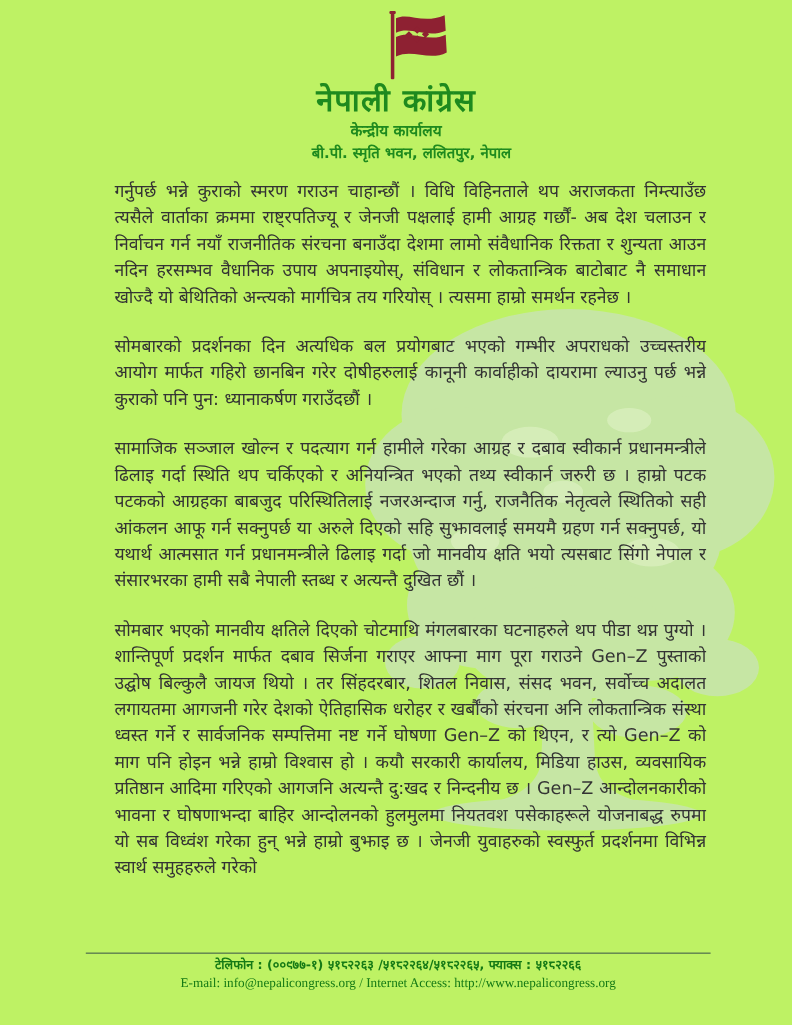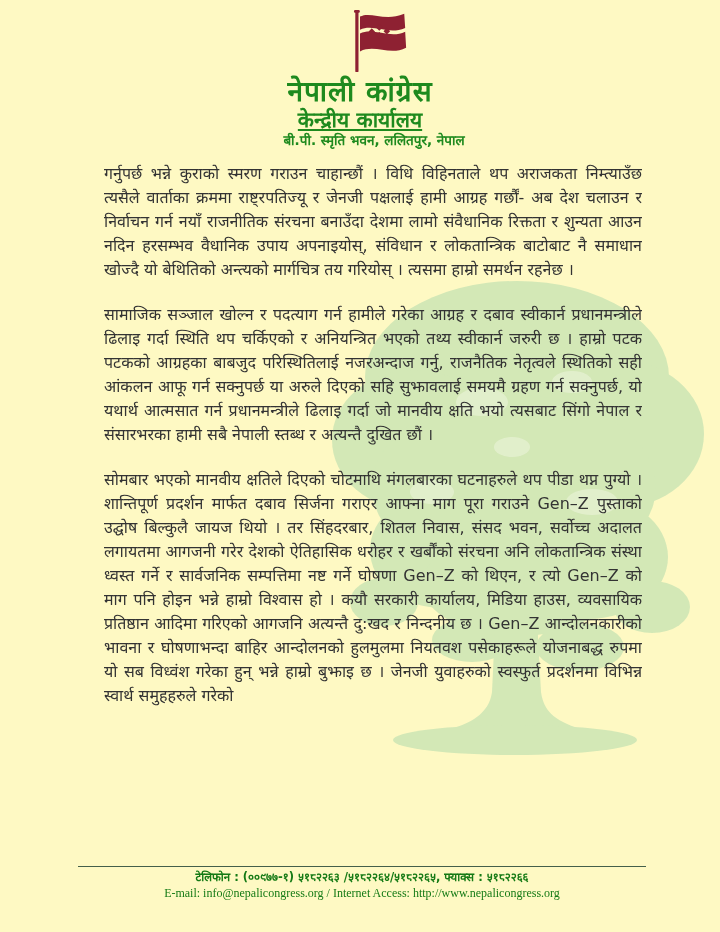--- a/index.html
+++ b/index.html
@@ -1,39 +1,39 @@
 <!DOCTYPE html>
 <html lang="ne"><head>
 <meta charset="utf-8">
 <style>
   html,body{margin:0;padding:0;background:#e9e9e9;}
   .page{
     position:relative;
     width:720px;height:932px;
     margin:0 auto;
-    background:#fef9c3;
+    background:#bef264;
     overflow:hidden;
     font-family:"DejaVu Sans", sans-serif;
   }
   
   .watermark{
     position:absolute;left:322px;top:262px;width:388px;height:512px;
     opacity:.8;z-index:0;pointer-events:none;
   }
   
   .header{
     position:absolute;top:10px;left:0;right:0;
     text-align:center;z-index:2;
   }
   .flag{display:block;margin:0 auto;width:96px;height:64px;}
   .org-name{
     color:#1e8a1e;font-weight:700;font-size:28px;line-height:32px;
     letter-spacing:1px;margin-top:2px;
   }
-  .office{color:#1e8a1e;font-weight:700;font-size:21px;line-height:20px;margin-top:2px;text-decoration:underline;}
+  .office{color:#1e8a1e;font-weight:700;font-size:14px;line-height:20px;margin-top:2px;}
   .address{color:#1e8a1e;font-weight:700;font-size:13.5px;line-height:18px;margin-top:1px;padding-left:28px;}
   
   .content{
     position:absolute;top:162px;left:104px;right:78px;bottom:70px;
     overflow:hidden;z-index:1;
     color:#333333;font-size:16px;line-height:24px;text-align:justify;
   }
   .content p{margin:0;}
   .item{position:relative;margin-top:21px;}
   
@@ -94,20 +94,24 @@
       </g>
     </svg>
     <div class="org-name">नेपाली कांग्रेस</div>
     <div class="office">केन्द्रीय कार्यालय</div>
     <div class="address">बी.पी. स्मृति भवन, ललितपुर, नेपाल</div>
   </div>
 
   <div class="content">
     <p>गर्नुपर्छ भन्ने कुराको स्मरण गराउन चाहान्छौं । विधि विहिनताले थप अराजकता निम्त्याउँछ त्यसैले वार्ताका क्रममा राष्ट्रपतिज्यू र जेनजी पक्षलाई हामी आग्रह गर्छौं- अब देश चलाउन र निर्वाचन गर्न नयाँ राजनीतिक संरचना बनाउँदा देशमा लामो संवैधानिक रिक्तता र शुन्यता आउन नदिन हरसम्भव वैधानिक उपाय अपनाइयोस्, संविधान र लोकतान्त्रिक बाटोबाट नै समाधान खोज्दै यो बेथितिको अन्त्यको मार्गचित्र तय गरियोस् । त्यसमा हाम्रो समर्थन रहनेछ ।</p>
 
+    <div class="item">
+
+      <p>सोमबारको प्रदर्शनका दिन अत्यधिक बल प्रयोगबाट भएको गम्भीर अपराधको उच्चस्तरीय आयोग मार्फत गहिरो छानबिन गरेर दोषीहरुलाई कानूनी कार्वाहीको दायरामा ल्याउनु पर्छ भन्ने कुराको पनि पुन: ध्यानाकर्षण गराउँदछौं ।</p>
+    </div>
 
     <div class="item">
 
       <p>सामाजिक सञ्जाल खोल्न र पदत्याग गर्न हामीले गरेका आग्रह र दबाव स्वीकार्न प्रधानमन्त्रीले ढिलाइ गर्दा स्थिति थप चर्किएको र अनियन्त्रित भएको तथ्य स्वीकार्न जरुरी छ । हाम्रो पटक पटकको आग्रहका बाबजुद परिस्थितिलाई नजरअन्दाज गर्नु, राजनैतिक नेतृत्वले स्थितिको सही आंकलन आफू गर्न सक्नुपर्छ या अरुले दिएको सहि सुझावलाई समयमै ग्रहण गर्न सक्नुपर्छ, यो यथार्थ आत्मसात गर्न प्रधानमन्त्रीले ढिलाइ गर्दा जो मानवीय क्षति भयो त्यसबाट सिंगो नेपाल र संसारभरका हामी सबै नेपाली स्तब्ध र अत्यन्तै दुखित छौं ।</p>
     </div>
 
     <div class="item">
 
       <p>सोमबार भएको मानवीय क्षतिले दिएको चोटमाथि मंगलबारका घटनाहरुले थप पीडा थप्न पुग्यो । शान्तिपूर्ण प्रदर्शन मार्फत दबाव सिर्जना गराएर आफ्ना माग पूरा गराउने Gen–Z पुस्ताको उद्घोष बिल्कुलै जायज थियो । तर सिंहदरबार, शितल निवास, संसद भवन, सर्वोच्च अदालत लगायतमा आगजनी गरेर देशको ऐतिहासिक धरोहर र खर्बौंको संरचना अनि लोकतान्त्रिक संस्था ध्वस्त गर्ने र सार्वजनिक सम्पत्तिमा नष्ट गर्ने घोषणा Gen–Z को थिएन, र त्यो Gen–Z को माग पनि होइन भन्ने हाम्रो विश्वास हो । कयौ सरकारी कार्यालय, मिडिया हाउस, व्यवसायिक प्रतिष्ठान आदिमा गरिएको आगजनि अत्यन्तै दु:खद र निन्दनीय छ । Gen–Z आन्दोलनकारीको भावना र घोषणाभन्दा बाहिर आन्दोलनको हुलमुलमा नियतवश पसेकाहरूले योजनाबद्ध रुपमा यो सब विध्वंश गरेका हुन् भन्ने हाम्रो बुझाइ छ । जेनजी युवाहरुको स्वस्फुर्त प्रदर्शनमा विभिन्न स्वार्थ समुहहरुले गरेको</p>
     </div>

